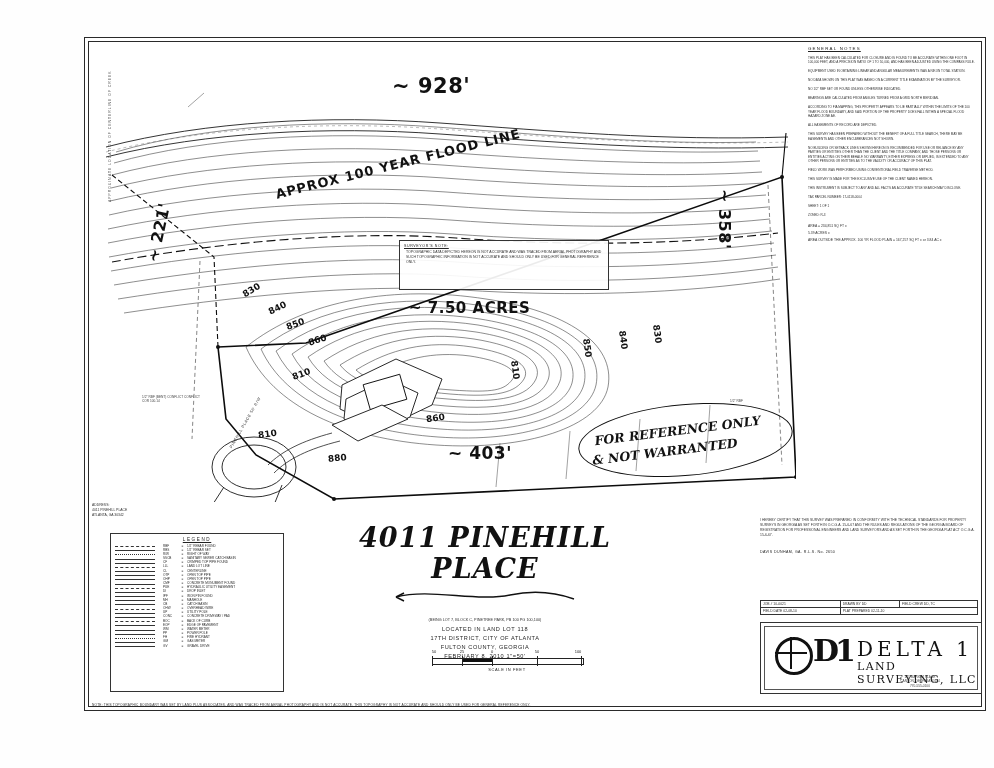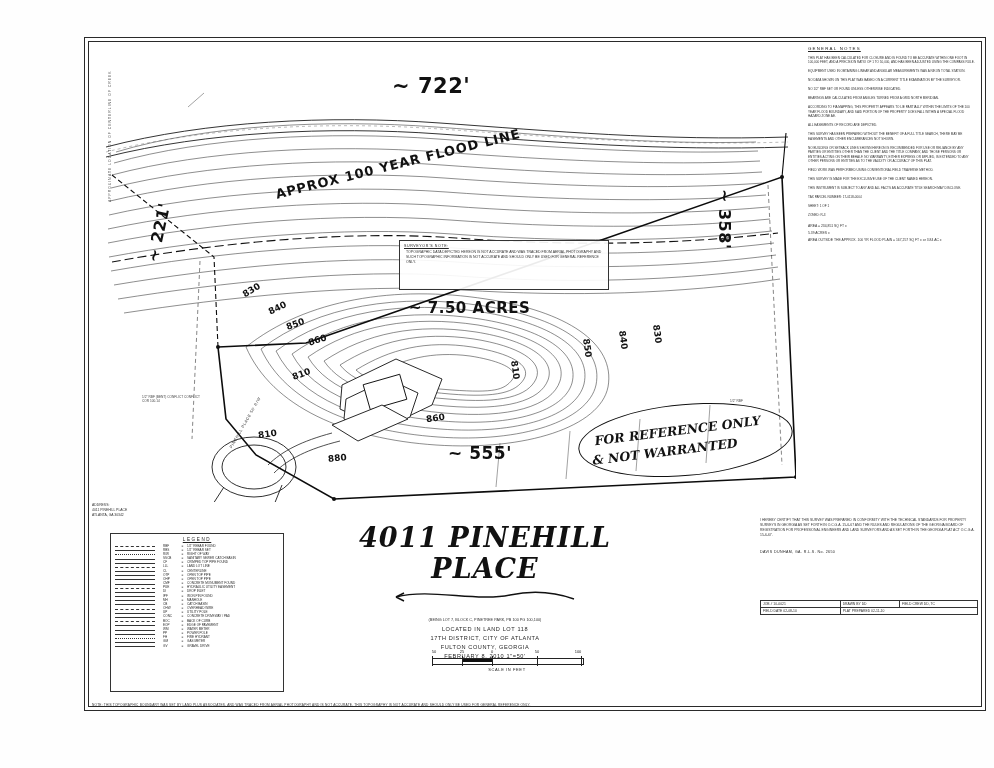--- a/index.html
+++ b/index.html
@@ -190,27 +190,27 @@
         <circle cx="122" cy="300" r="2"></circle>
         <circle cx="686" cy="130" r="2"></circle>
         <circle cx="700" cy="430" r="2"></circle>
         <circle cx="238" cy="452" r="2"></circle>
       </g>
 
       <path d="M92,60 L108,46" stroke="#444" stroke-width="0.5"></path>
     </svg>
 
     
-    <div class="abs hand" style="left:296px;top:27px;font-size:21px;">~ 722'</div>
+    <div class="abs hand" style="left:296px;top:27px;font-size:21px;">~ 928'</div>
     <div class="abs hand" style="left:178px;top:140px;font-size:13px;transform:rotate(-14deg);transform-origin:left top;letter-spacing:1px;">APPROX 100 YEAR FLOOD LINE</div>
     <div class="abs hand" style="left:313px;top:252px;font-size:15px;">~ 7.50 ACRES</div>
 
     <div class="abs hand" style="left:47px;top:213px;font-size:16px;transform:rotate(-78deg);transform-origin:left top;">~ 221'</div>
     <div class="abs hand" style="left:638px;top:142px;font-size:16px;transform:rotate(90deg);transform-origin:left top;">~ 358'</div>
-    <div class="abs hand" style="left:352px;top:396px;font-size:17px;">~ 555'</div>
+    <div class="abs hand" style="left:352px;top:396px;font-size:17px;">~ 403'</div>
 
     
     <div class="abs cl" style="left:146px;top:238px;transform:rotate(-32deg);">830</div>
     <div class="abs cl" style="left:172px;top:256px;transform:rotate(-26deg);">840</div>
     <div class="abs cl" style="left:190px;top:272px;transform:rotate(-20deg);">850</div>
     <div class="abs cl" style="left:212px;top:288px;transform:rotate(-18deg);">860</div>
     <div class="abs cl" style="left:196px;top:322px;transform:rotate(-20deg);">810</div>
     <div class="abs cl" style="left:162px;top:382px;transform:rotate(-8deg);">810</div>
     <div class="abs cl" style="left:232px;top:406px;transform:rotate(-6deg);">880</div>
     <div class="abs cl" style="left:330px;top:366px;transform:rotate(-8deg);">860</div>
@@ -522,16 +522,28 @@
           <td>DRAWN BY  DD</td>
           <td>FIELD CREW  DD, TC</td>
         </tr>
         <tr>
           <td>FIELD DATE  02-08-10</td>
           <td colspan="2">PLAT PREPARED  02-11-10</td>
         </tr>
       </tbody>
     </table>
 
+  <div id="logobox" class="abs">
+    <div id="logo-inner"></div>
+    <div id="globe"></div>
+    <div id="dp">D1</div>
+    <div id="d1">DELTA 1</div>
+    <div id="ls">LAND SURVEYING, LLC</div>
+    <div id="logo-addr">
+        <div>165 MARKET PLACE</div>
+        <div>CANTON, GEORGIA 30114</div>
+        <div>770-555-0100</div>
+      </div>
+  </div>
 
   <div id="footnote" class="abs">NOTE: THIS TOPOGRAPHIC BOUNDARY WAS SET BY LAND PLUS ASSOCIATES, AND WAS TRACED FROM AERIAL PHOTOGRAPHY AND IS NOT ACCURATE. THIS TOPOGRAPHY IS NOT ACCURATE AND SHOULD ONLY BE USED FOR GENERAL REFERENCE ONLY.</div>
 
 </div>
 
 </body></html>

